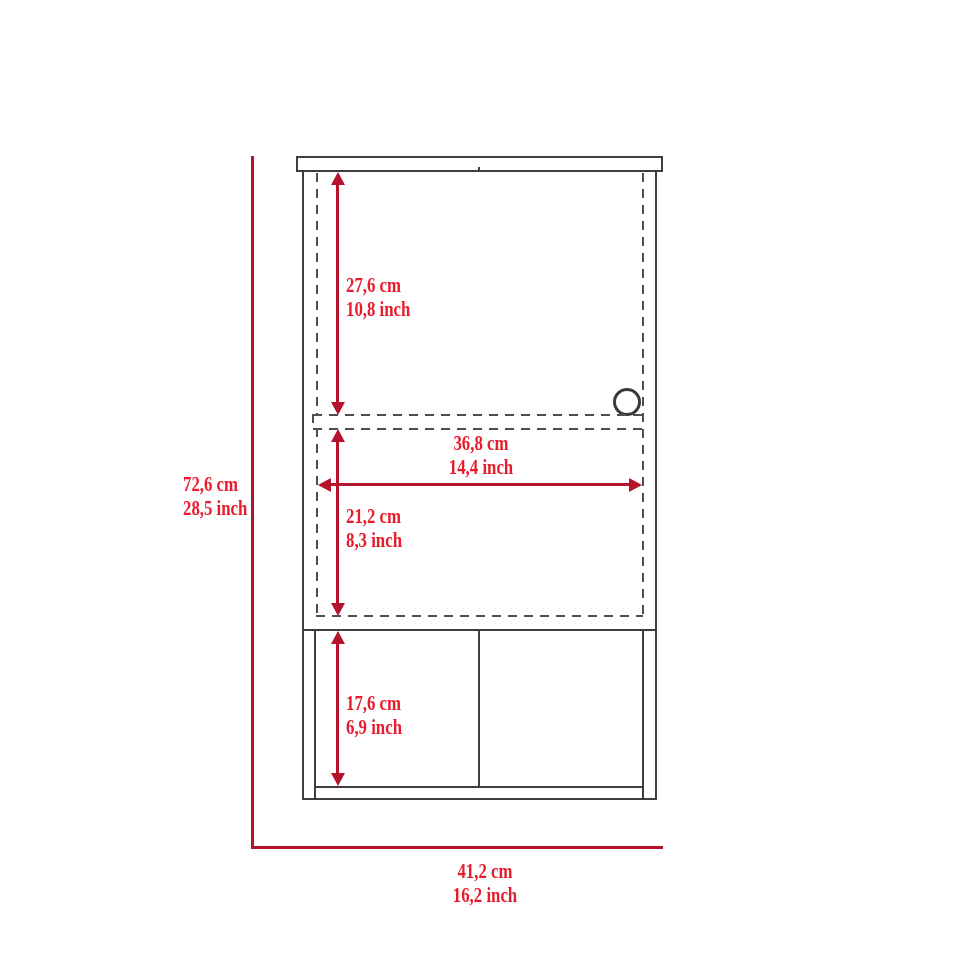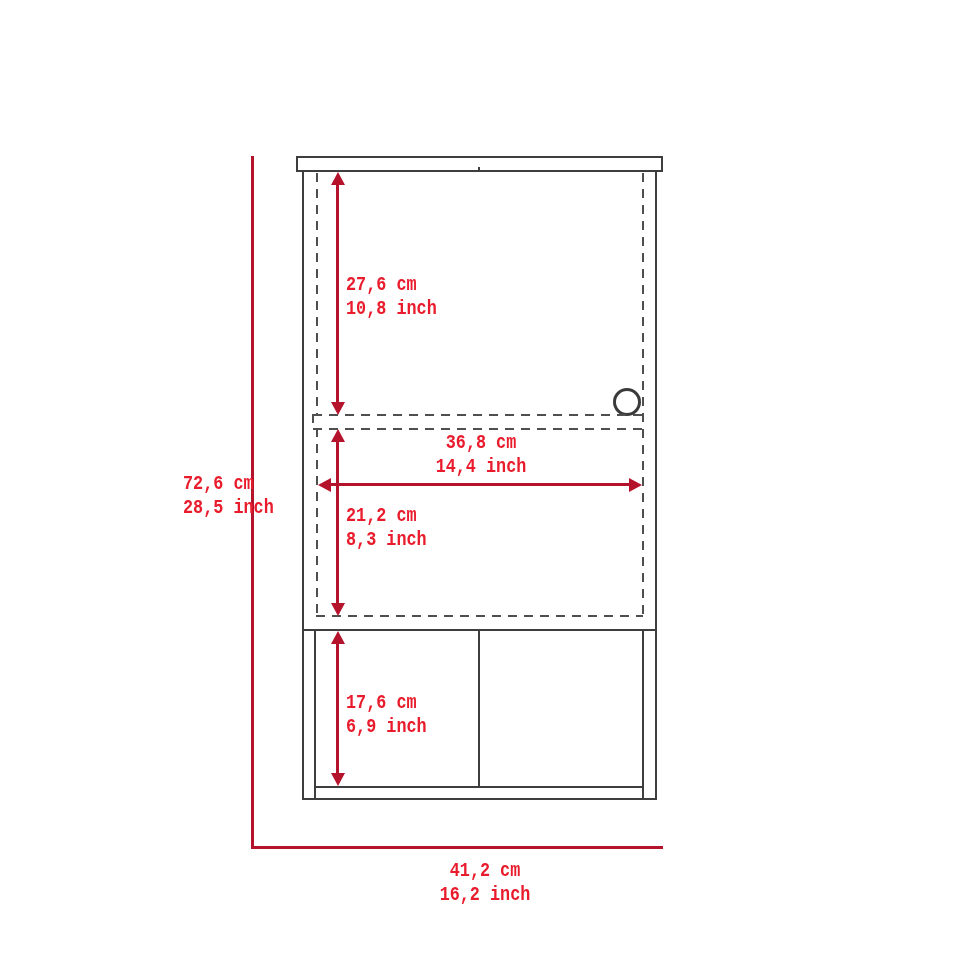--- a/index.html
+++ b/index.html
@@ -6,21 +6,21 @@
     margin: 0;
     padding: 0;
     background: #ffffff;
   }
   #canvas {
     position: relative;
     width: 960px;
     height: 960px;
     background: #ffffff;
     overflow: hidden;
-    font-family: Liberation Mono, monospace;
+    font-family: Liberation Serif, serif;
   }
   
   .hline, .vline { position: absolute; background: #3e3e3e; }
   .hline { height: 2px; }
   .vline { width: 2px; }
   .outline-rect {
     position: absolute;
     border: 2px solid #3e3e3e;
     background: #ffffff;
     box-sizing: border-box;

